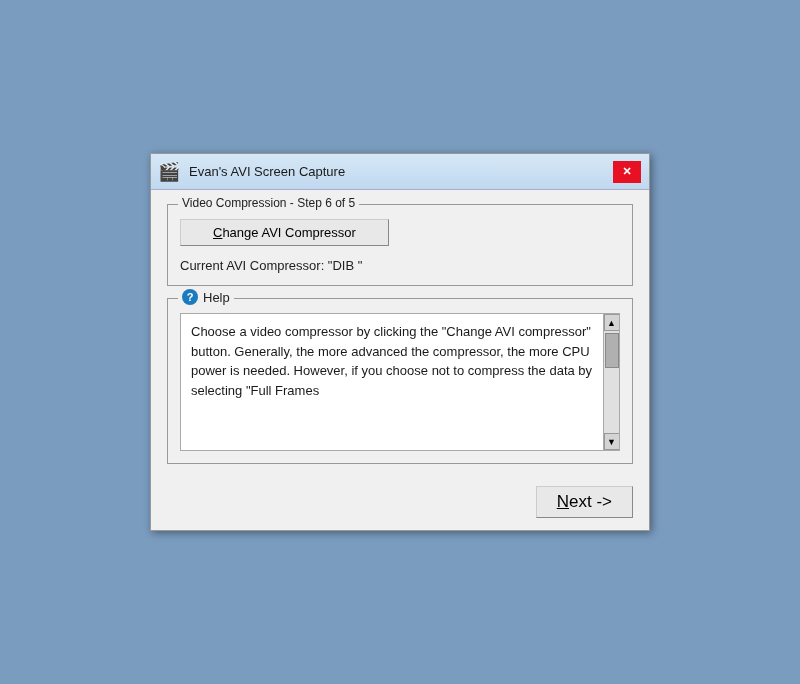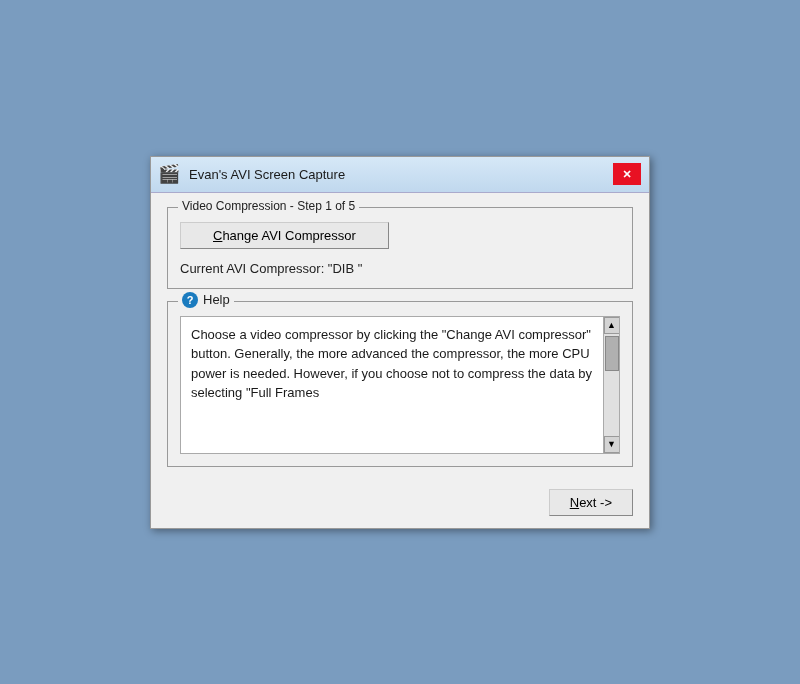--- a/index.html
+++ b/index.html
@@ -204,21 +204,21 @@
       justify-content: flex-end;
       padding: 8px 16px 12px 16px;
     }
 
     .next-btn {
       background: #e8e8e8;
       border: 1px solid #888;
       border-top-color: #ccc;
       border-left-color: #ccc;
       padding: 5px 20px;
-      font-size: 13px;
+      font-size: 17px;
       cursor: pointer;
       font-family: 'Segoe UI', Tahoma, sans-serif;
     }
 
     .next-btn u {
       text-decoration: underline;
     }
   </style>
 </head>
 <body>
@@ -229,21 +229,21 @@
     <div class="titlebar-left">
       <div class="app-icon">🎬</div>
       <span class="title-text">Evan's AVI Screen Capture</span>
     </div>
     <button class="close-btn">✕</button>
   </div>
 
   <div class="content">
 
     <div class="group-box">
-      <span class="group-box-legend">Video Compression - Step 1 of 5</span>
+      <span class="group-box-legend">Video Compression - Step 6 of 5</span>
       <button class="change-avi-btn">
         <u>C</u><span>hange AVI Compressor</span>
       </button>
       <div class="current-compressor">Current AVI Compressor: "DIB "</div>
     </div>
 
     <div class="help-group">
       <div class="help-legend">
         <div class="help-icon">?</div>
         <span>Help</span>

